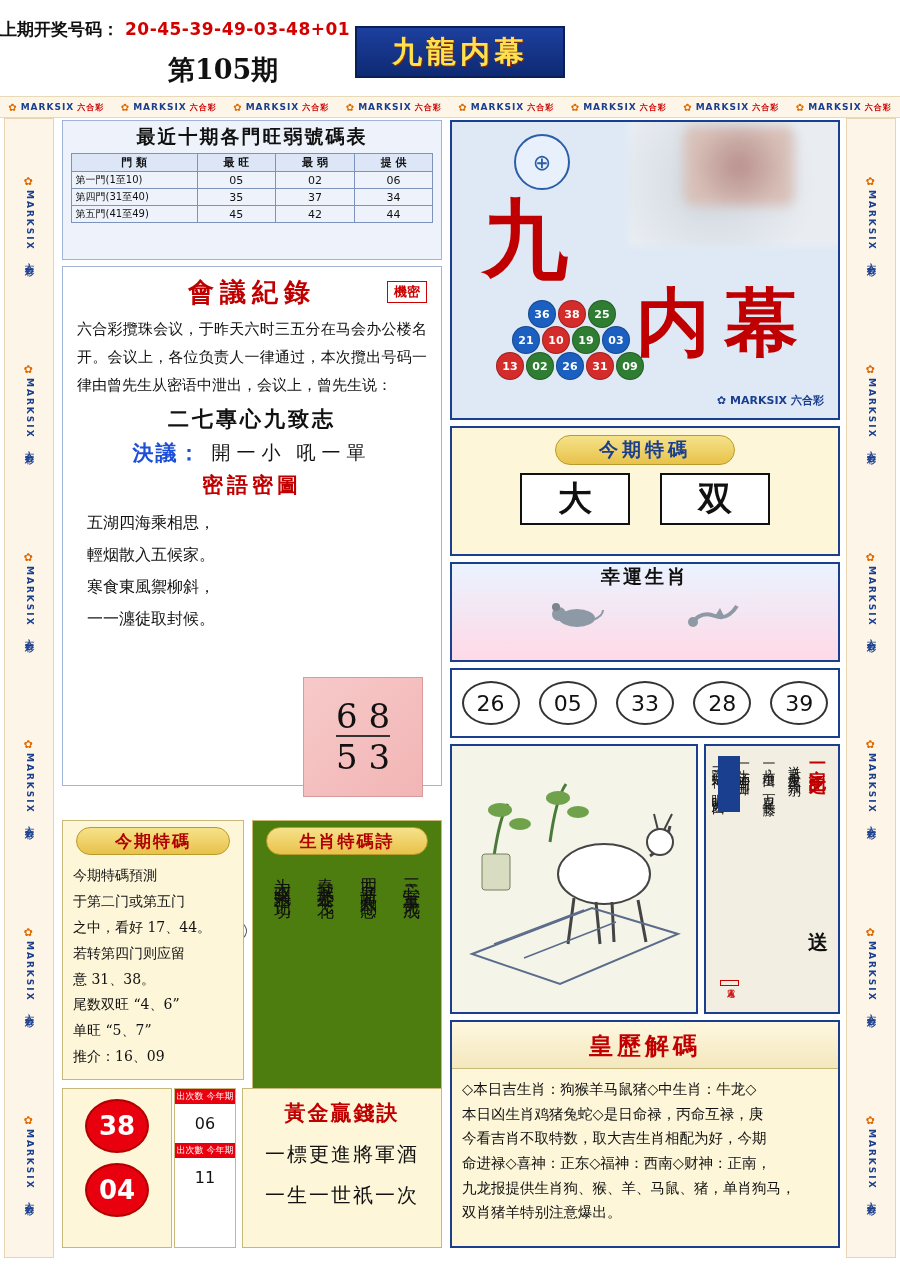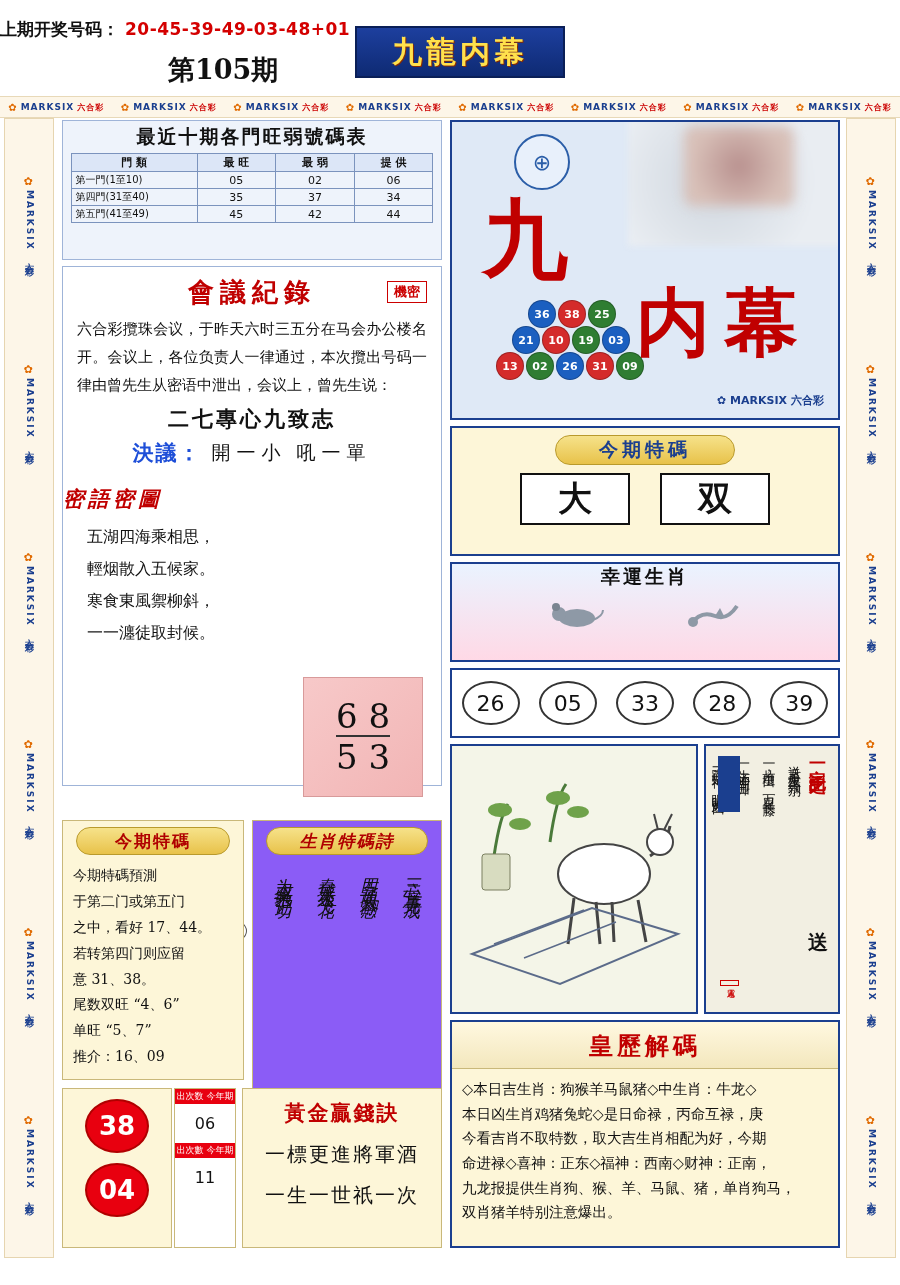--- a/index.html
+++ b/index.html
@@ -94,21 +94,21 @@
   }
   #rec-panel .body {
     font-size:15px; line-height:1.85; color:#111; padding:6px 14px 0; text-align:justify;
   }
   #rec-panel .poem-ttl {
     text-align:center; font-size:21px; font-weight:bold; color:#111; margin-top:6px; letter-spacing:3px;
   }
   .dec-row { display:flex; align-items:center; justify-content:center; gap:10px; margin-top:6px; }
   .dec-row .k { font-size:21px; font-weight:bold; color:#1d4ed8; letter-spacing:2px; }
   .dec-row .v { font-size:19px; color:#111; letter-spacing:6px; }
-  .mi-row { display:flex; justify-content:flex-start; margin-top:18px;font-style:italic; }
+  .mi-row { display:flex; justify-content:center; margin-top:4px; }
   .mi-row span { font-size:21px; font-weight:bold; color:#c00000; letter-spacing:4px; }
   .verse { padding:8px 0 0 24px; font-size:16px; line-height:2.0; color:#111; width:58%; }
   .codebox {
     position:absolute; left:240px; top:410px; width:120px; height:120px;
     background:linear-gradient(135deg,#f7c9c9,#f2b5b5); border:1px solid #d89a9a;
     display:flex; align-items:center; justify-content:center;
   }
   .codebox .fr {
     font-family:"DejaVu Serif","Liberation Serif",serif;
     font-size:34px; color:#111; line-height:1.1; text-align:center;
@@ -118,21 +118,21 @@
   .mima-sub { position:absolute; left:80px; top:644px; font-size:10px; color:#444; }
   .sel-ttl { position:absolute; left:190px; top:620px; font-size:22px; font-weight:bold; color:#111; letter-spacing:3px; }
   .sel-nums { position:absolute; left:14px; top:652px; width:352px; display:flex; justify-content:space-between; }
   .sel-nums .b {
     width:34px; height:24px; border:1px solid #555; border-radius:50%;
     display:flex; align-items:center; justify-content:center;
     font-size:14px; color:#111; background:#fff;
   }
   
   #tq-panel { left:6px; top:700px; width:182px; height:260px; background:#fdf6d8; border:1px solid #b8a martin; border:1px solid #c9b87a; }
-  #sx-panel { left:196px; top:700px; width:190px; height:276px; background:#8b5cf6; border:1px solid #c9b87a;font-style:italic; }
+  #sx-panel { left:196px; top:700px; width:190px; height:276px; background:#4d7c0f; border:1px solid #c9b87a; }
   .ybar {
     margin:6px auto 0; width:86%; height:28px; border-radius:14px;
     background:linear-gradient(180deg,#f6e28a,#e8c24a); border:1px solid #b99a2c;
     display:flex; align-items:center; justify-content:center;
     font-size:17px; font-weight:bold; color:#b00000; letter-spacing:2px;
   }
   .tq-body { padding:8px 10px 0; font-size:14px; line-height:1.85; color:#111; }
   .sx-poem { display:flex; justify-content:space-around; padding:10px 8px 0; }
   .sx-poem .col {
     writing-mode:vertical-rl; font-size:17px; line-height:1.6; color:#111; letter-spacing:4px;

